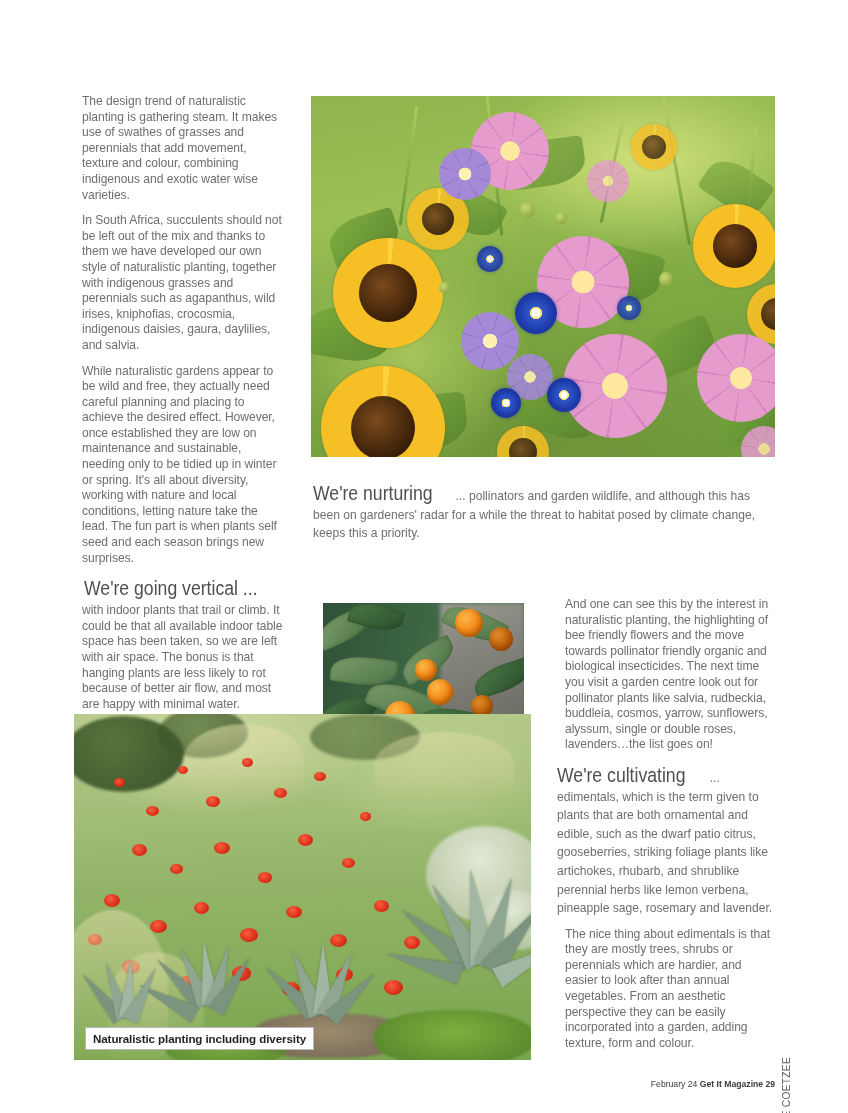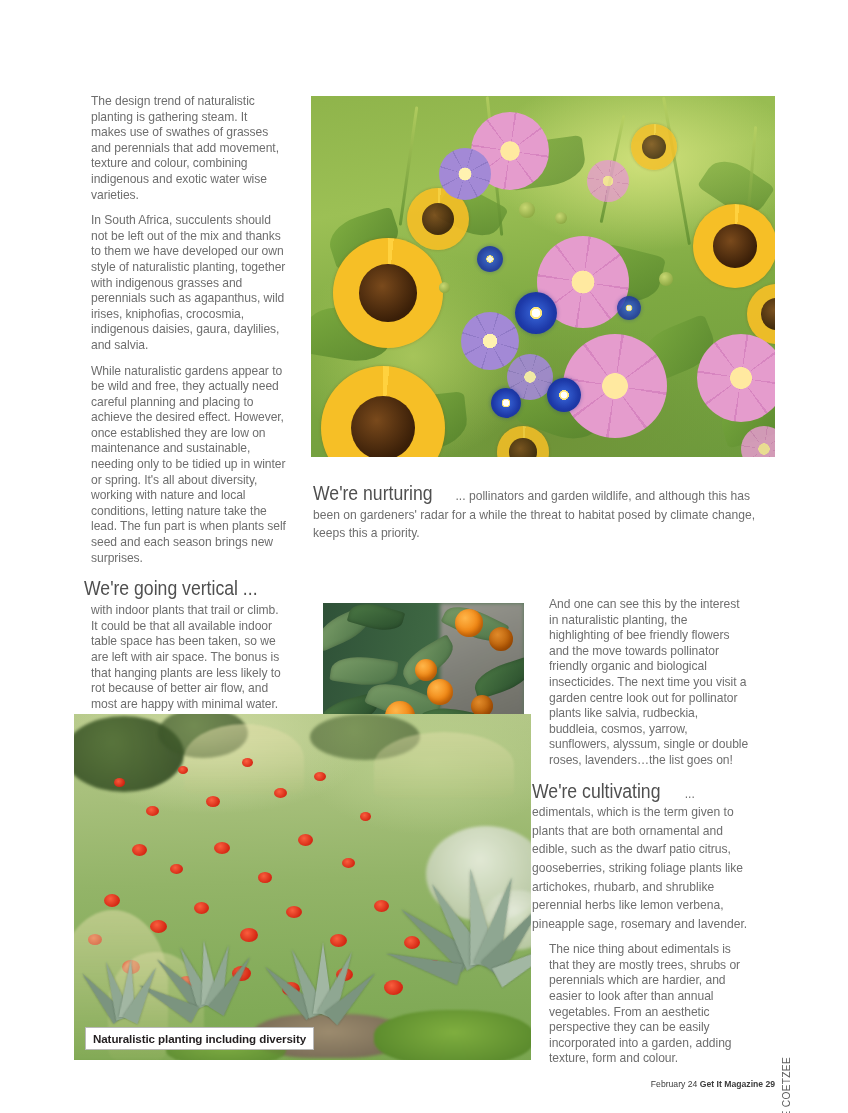--- a/index.html
+++ b/index.html
@@ -14,21 +14,21 @@
     position: relative;
   }
 
   .page { position: relative; width: 848px; height: 1113px; }
 
   
   .body-text {
     font-size: 12.1px;
     line-height: 15.6px;
     color: #6e6e6e;
-    margin: 0 0 10px 17px;
+    margin: 0 0 10px 8px;
     letter-spacing: -0.05px;
   }
   .body-text b, .body-text strong { color: #4a4a4a; font-weight: bold; }
 
   .subhead {
     font-size: 20.5px;
     line-height: 23px;
     color: #4f4f4f;
     font-weight: normal;
     font-family: "Liberation Sans Narrow", "Liberation Sans", sans-serif;
@@ -47,21 +47,21 @@
   }
 
   
   .col-left {
     position: absolute; left: 74px; top: 94px; width: 212px;
   }
   .mid-wide {
     position: absolute; left: 313px; top: 472px; width: 462px;
   }
   .col-right {
-    position: absolute; left: 532px; top: 597px; width: 218px;
+    position: absolute; left: 557px; top: 597px; width: 218px;
   }
 
   
   .photo { position: absolute; overflow: hidden; background: #7fa050; }
 
   #photo-flowers { left: 311px; top: 96px; width: 464px; height: 361px; }
   #photo-mandarin { left: 320px; top: 600px; width: 207px; height: 225px;
                     border: 3px solid #ffffff; }
   #photo-succulents { left: 74px; top: 714px; width: 457px; height: 346px; }
 

